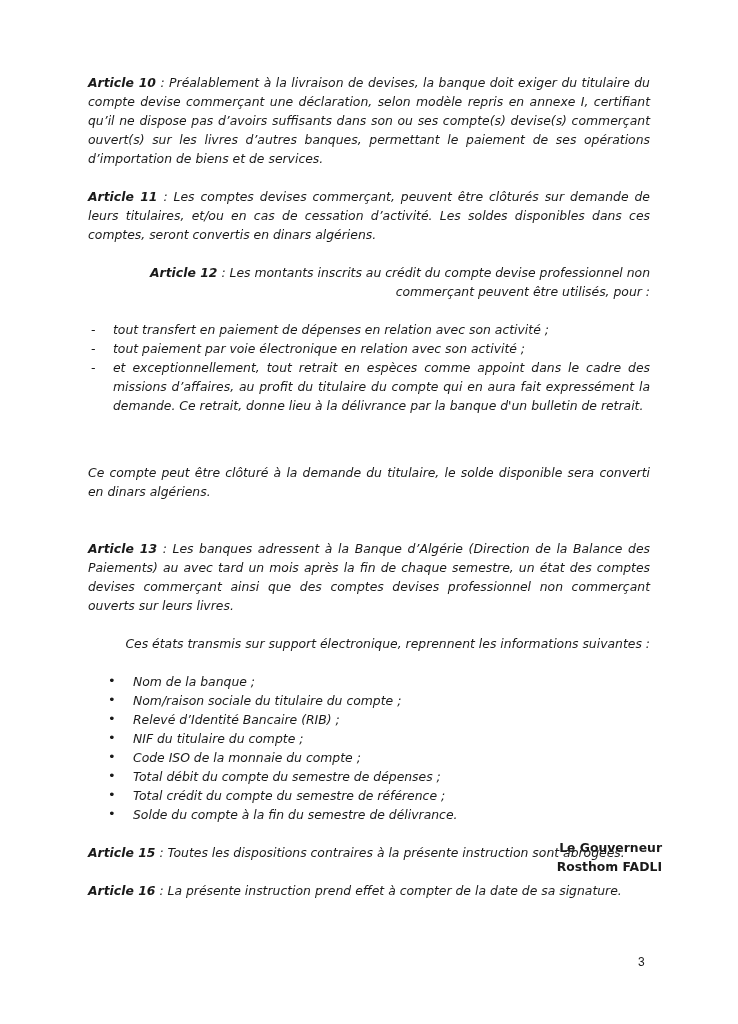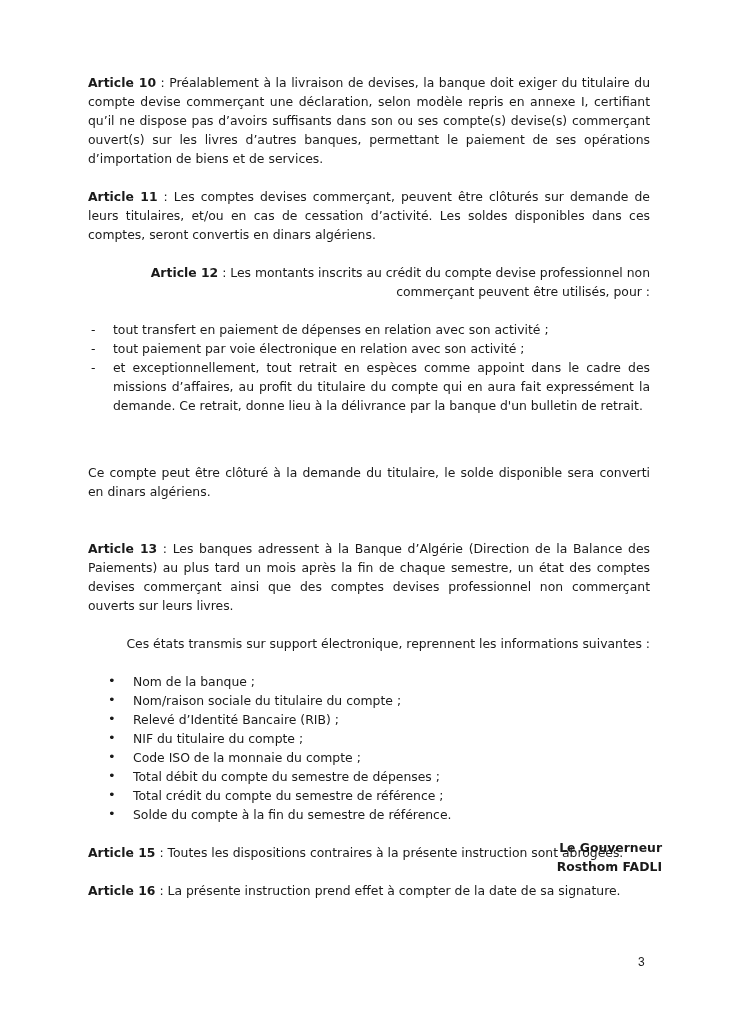--- a/index.html
+++ b/index.html
@@ -3,21 +3,21 @@
   <meta charset="utf-8">
   <style>
     html, body { margin: 0; padding: 0; background: #ffffff; }
     body {
       width: 738px; height: 1024px; position: relative; overflow: hidden;
       font-family: "DejaVu Sans", sans-serif;
       color: #1a1a1a;
     }
     .page {
       position: absolute; left: 88px; top: 73px; width: 562px;
-      font-size: 12.4px; line-height: 19px;
+      font-size: 12.4px; line-height: 19px; font-style: italic;
     }
     p { margin: 0; text-align: justify; }
     .para { margin-bottom: 19px; }
     .para-extra { margin-bottom: 38px; margin-top: 48px; }
     .art { font-weight: bold; }
     ul.dash { list-style: none; margin: 0 0 19px 0; padding: 0; }
     ul.dash li { position: relative; padding-left: 25px; text-align: justify; }
     ul.dash li .mark { position: absolute; left: 3px; top: 0; }
     ul.bullets { list-style: none; margin: 0 0 19px 0; padding: 0; }
     ul.bullets li { position: relative; padding-left: 45px; }
@@ -50,34 +50,34 @@
 
   <ul class="dash">
     <li><span class="mark">-</span><span>tout transfert en paiement de dépenses en relation avec son activité ;</span></li>
     <li><span class="mark">-</span><span>tout paiement par voie électronique en relation avec son activité ;</span></li>
     <li><span class="mark">-</span><span>et exceptionnellement, tout retrait en espèces comme appoint dans le cadre des missions d’affaires, au profit du titulaire du compte qui en aura fait expressément la demande. Ce retrait, donne lieu à la délivrance par la banque d'un bulletin de retrait.</span></li>
   </ul>
 
   <p class="para-extra">Ce compte peut être clôturé à la demande du titulaire, le solde disponible sera converti en dinars algériens.</p>
 
   <p class="para">
-    <span class="art">Article 13</span><span> : </span><span>Les banques adressent à la Banque d’Algérie (Direction de la Balance des Paiements) au plus tard un mois après la fin de chaque semestre, un état des comptes devises commerçant ainsi que des comptes devises professionnel non commerçant ouverts sur leurs livres.</span>
+    <span class="art">Article 13</span><span> : </span><span>Les banques adressent à la Banque d’Algérie (Direction de la Balance des Paiements) au avec tard un mois après la fin de chaque semestre, un état des comptes devises commerçant ainsi que des comptes devises professionnel non commerçant ouverts sur leurs livres.</span>
   </p>
 
   <p class="para" style="text-align:right;">Ces états transmis sur support électronique, reprennent les informations suivantes :</p>
 
   <ul class="bullets">
     <li><span class="mark">•</span><span>Nom de la banque ;</span></li>
     <li><span class="mark">•</span><span>Nom/raison sociale du titulaire du compte ;</span></li>
     <li><span class="mark">•</span><span>Relevé d’Identité Bancaire (RIB) ;</span></li>
     <li><span class="mark">•</span><span>NIF du titulaire du compte ;</span></li>
     <li><span class="mark">•</span><span>Code ISO de la monnaie du compte ;</span></li>
     <li><span class="mark">•</span><span>Total débit du compte du semestre de dépenses ;</span></li>
     <li><span class="mark">•</span><span>Total crédit du compte du semestre de référence ;</span></li>
-    <li><span class="mark">•</span><span>Solde du compte à la fin du semestre de référence.</span></li>
+    <li><span class="mark">•</span><span>Solde du compte à la fin du semestre de délivrance.</span></li>
   </ul>
 
 
   <p class="para">
     <span class="art">Article 15</span><span> : </span><span>Toutes les dispositions contraires à la présente instruction sont abrogées.</span>
   </p>
 
   <p class="para">
     <span class="art">Article 16</span><span> : </span><span>La présente instruction prend effet à compter de la date de sa signature.</span>
   </p>

